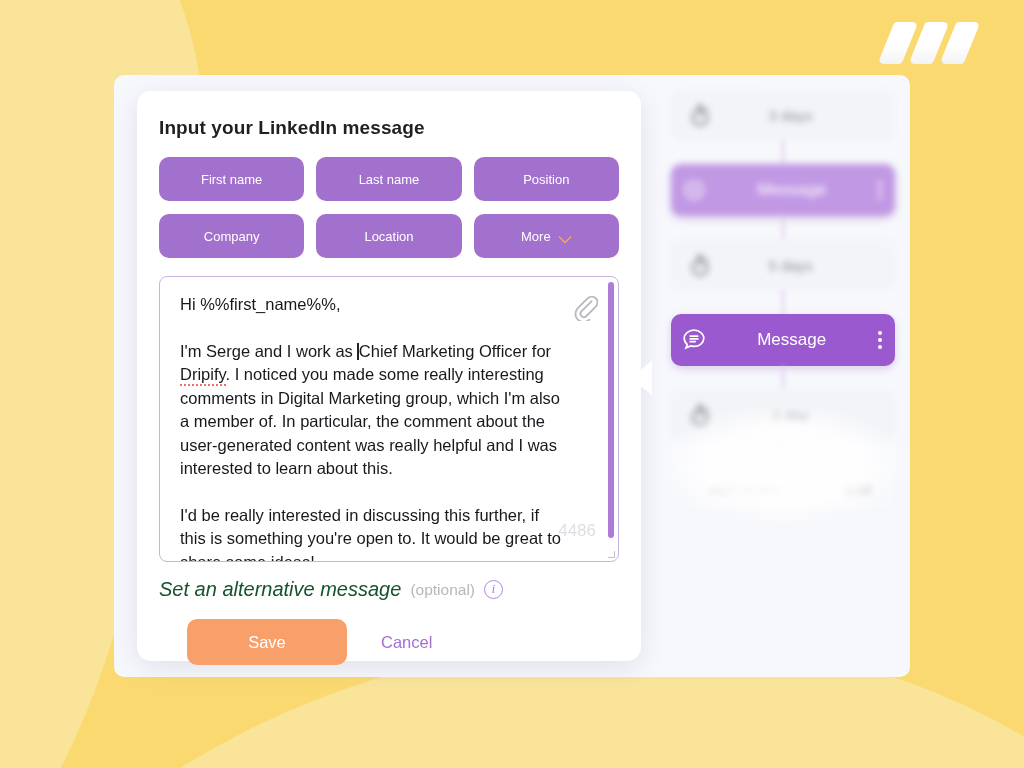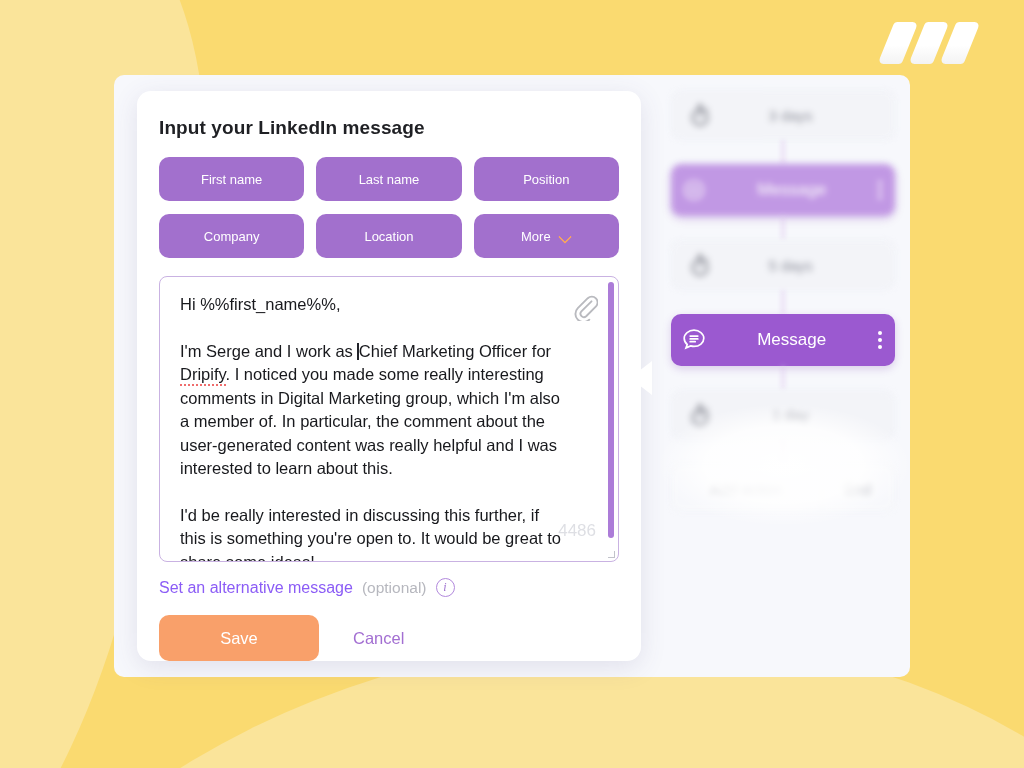--- a/index.html
+++ b/index.html
@@ -322,24 +322,25 @@
   }
 
   
   .alt-row {
     display: flex;
     align-items: center;
     gap: 9px;
     margin-top: 16px;
   }
   .alt-link {
-    color: #8b5cf6;
-    font-size: 16px;
+    color: #14532d;
+    font-size: 20px;
     text-decoration: none;
     cursor: pointer;
+    font-style: italic;
   }
   .alt-optional {
     color: #b6b7be;
     font-size: 15.5px;
   }
   .info-icon {
     width: 19px; height: 19px;
     border: 1.6px solid #b289dd;
     border-radius: 50%;
     color: #9f72d0;
@@ -351,20 +352,21 @@
     justify-content: center;
     cursor: pointer;
   }
 
   
   .action-row {
     display: flex;
     align-items: center;
     gap: 26px;
     margin-top: 18px;
+    margin-left: 28px;
   }
   .save-btn {
     width: 160px;
     height: 46px;
     border: none;
     border-radius: 10px;
     background: #f9a06a;
     color: #ffffff;
     font-family: "Liberation Sans", sans-serif;
     font-size: 16.5px;

